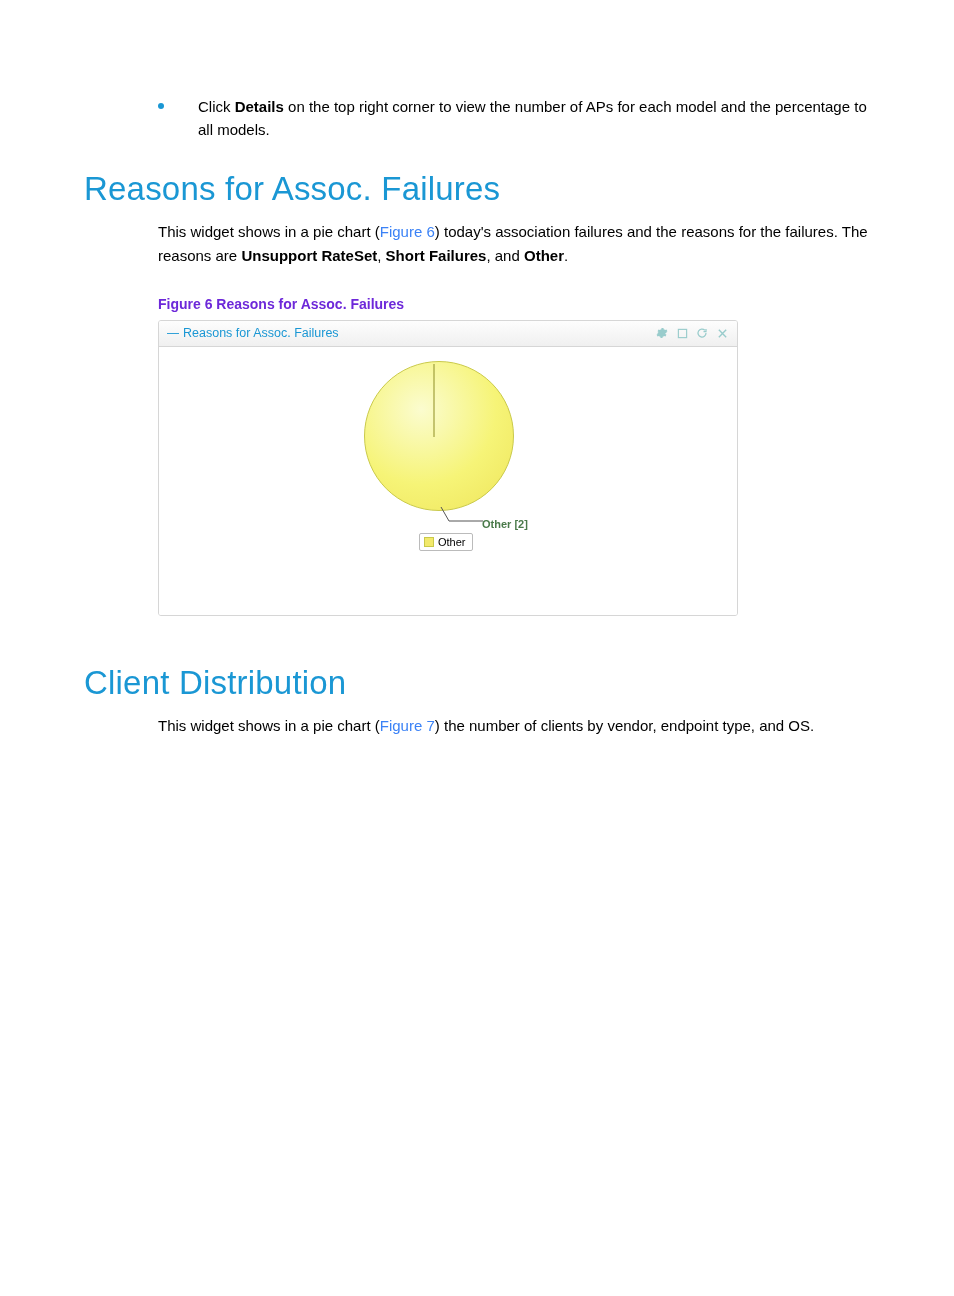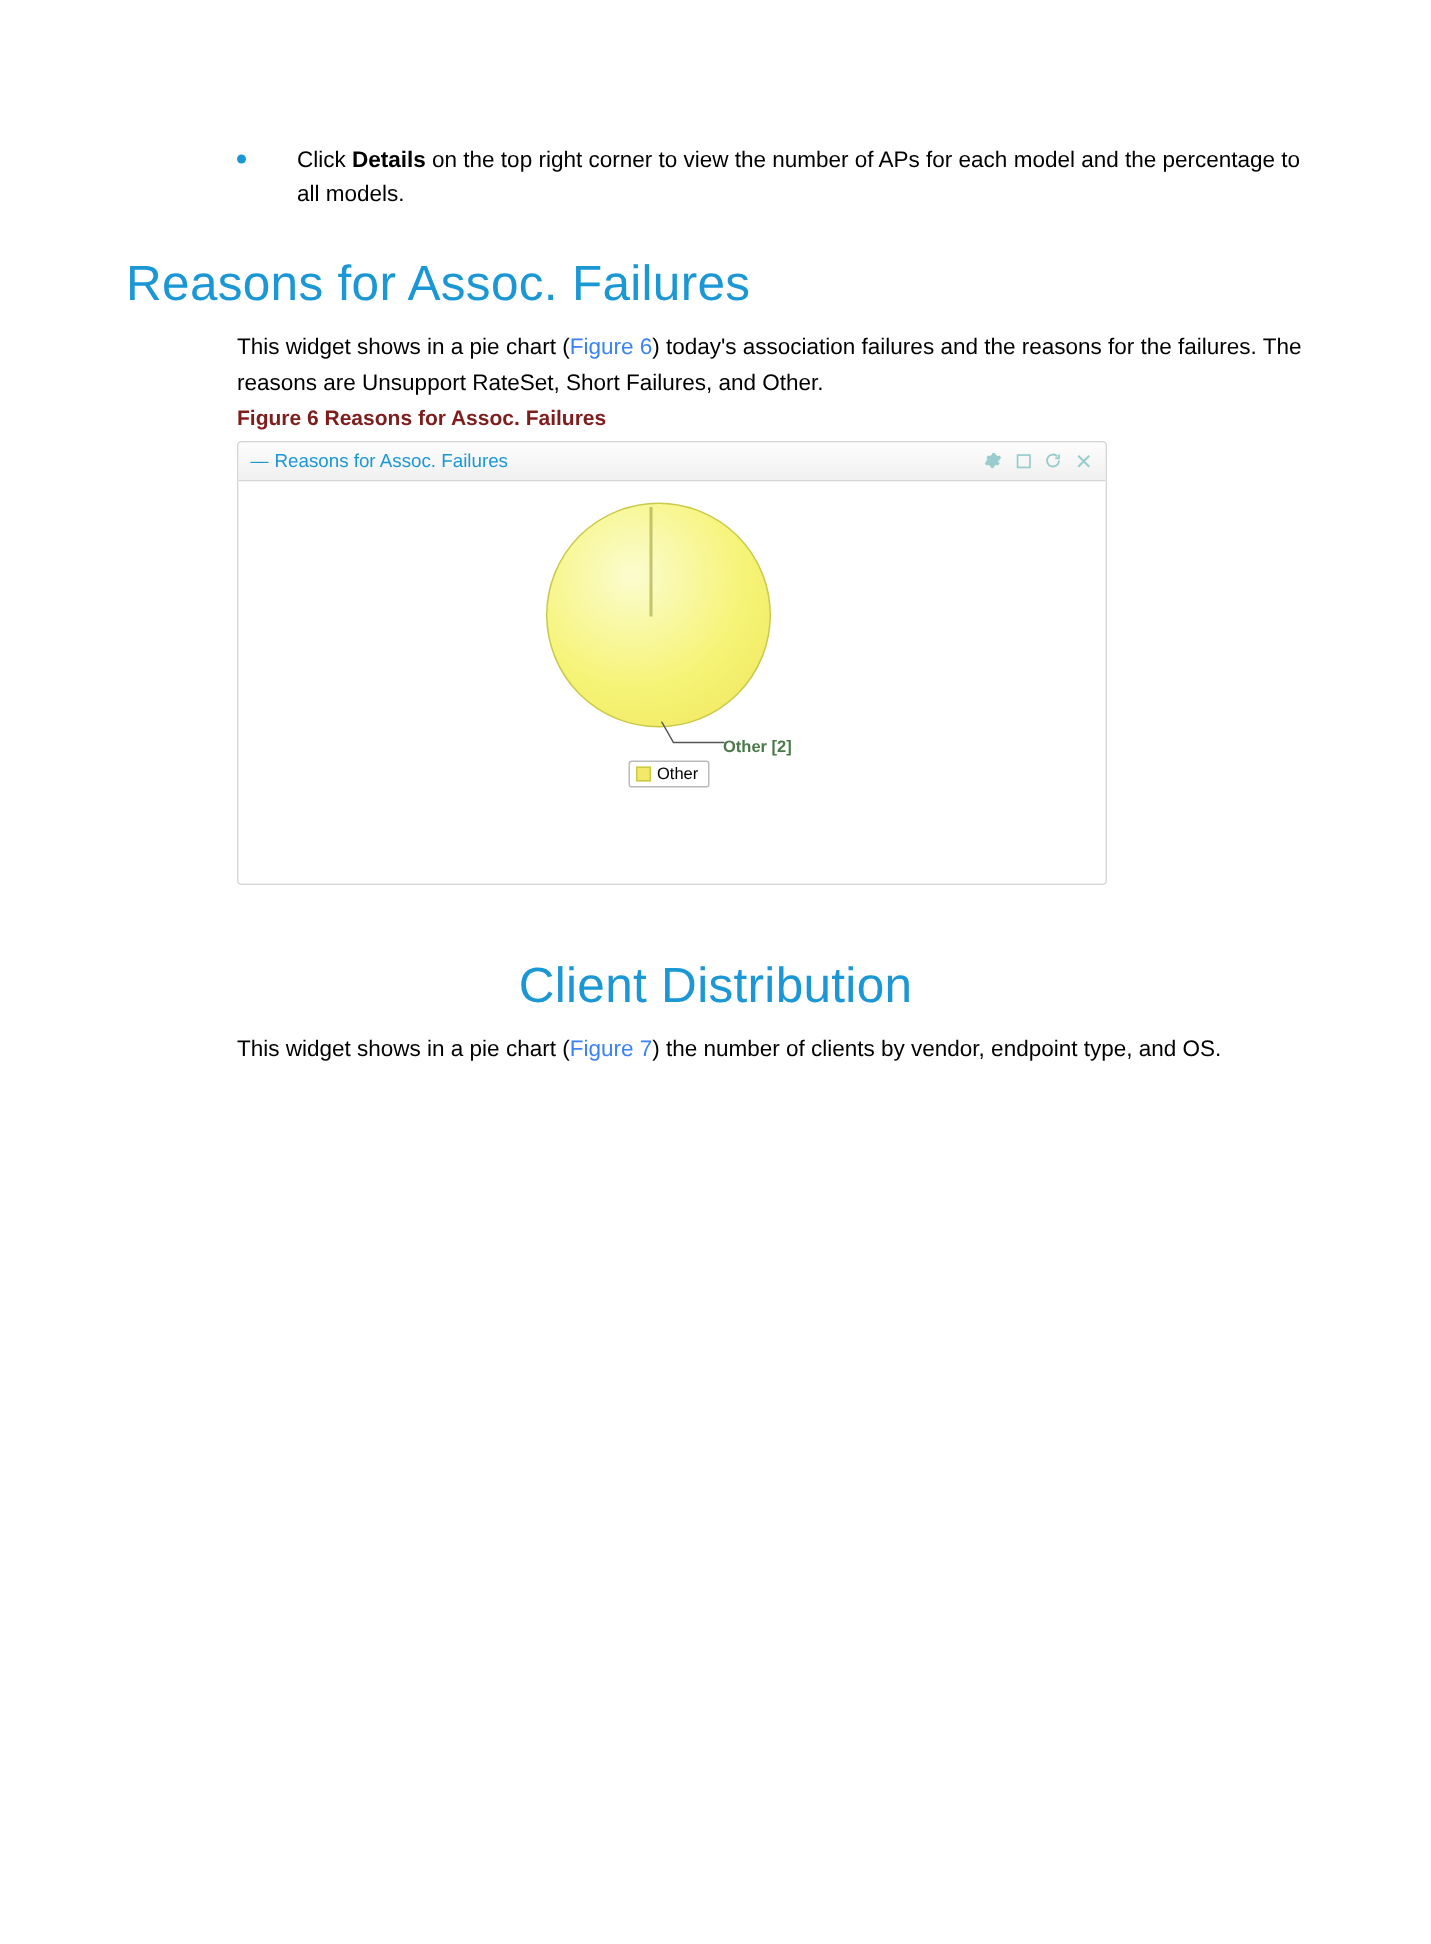--- a/index.html
+++ b/index.html
@@ -46,27 +46,27 @@
     font-size: 33px;
     margin: 28px 0 12px 0;
     letter-spacing: 0.2px;
   }
   .body-text {
     margin-left: 74px;
     font-size: 15px;
     line-height: 1.6;
   }
   .body-text .link { color: #3b82f6; }
-  .body-text b { font-weight: normal; }
+  .body-text b { font-weight: bold; }
   .figure-caption {
     margin-left: 74px;
-    color: #7f1d1d;
+    color: #6d28d9;
     font-weight: bold;
     font-size: 14px;
-    margin-top: 2px;
+    margin-top: 28px;
     margin-bottom: 8px;
   }
   .widget-box {
     margin-left: 74px;
     width: 580px;
     border: 1px solid #d6d6d6;
     border-radius: 3px;
     overflow: hidden;
   }
   .widget-header {
@@ -215,19 +215,19 @@
           </svg>
       </div>
       <div class="callout-text">Other [2]</div>
       <div class="legend-box">
         <div class="legend-swatch"></div>
         <span>Other</span>
       </div>
     </div>
   </div>
 
-  <h2 class="section" style="margin-top:48px;text-align:center;">Client Distribution</h2>
+  <h2 class="section" style="margin-top:48px;">Client Distribution</h2>
 
   <div class="body-text">
     <span>This widget shows in a pie chart (</span><span class="link">Figure 7</span><span>) the number of clients by vendor, endpoint type, and OS.</span>
   </div>
 
 </div>
 
 </body></html>

